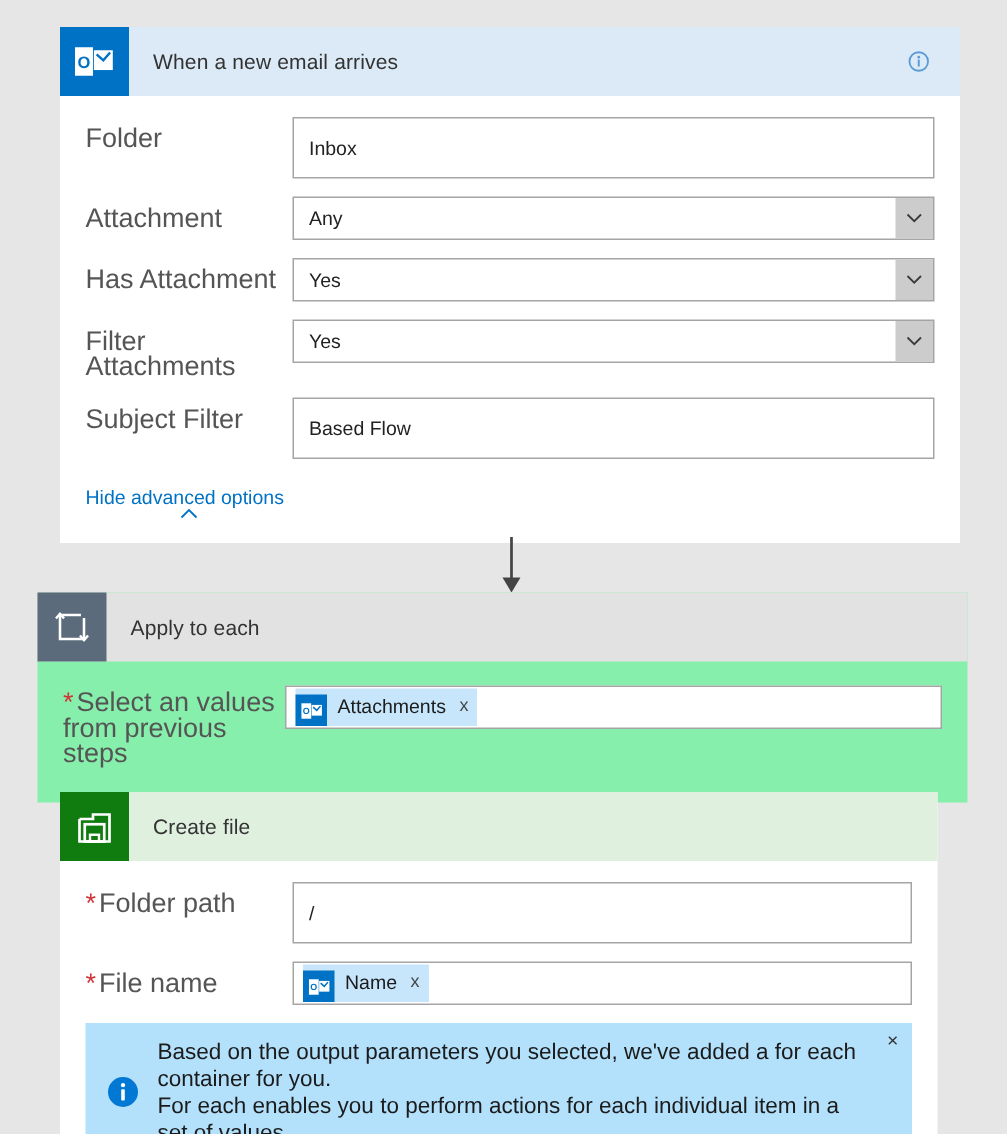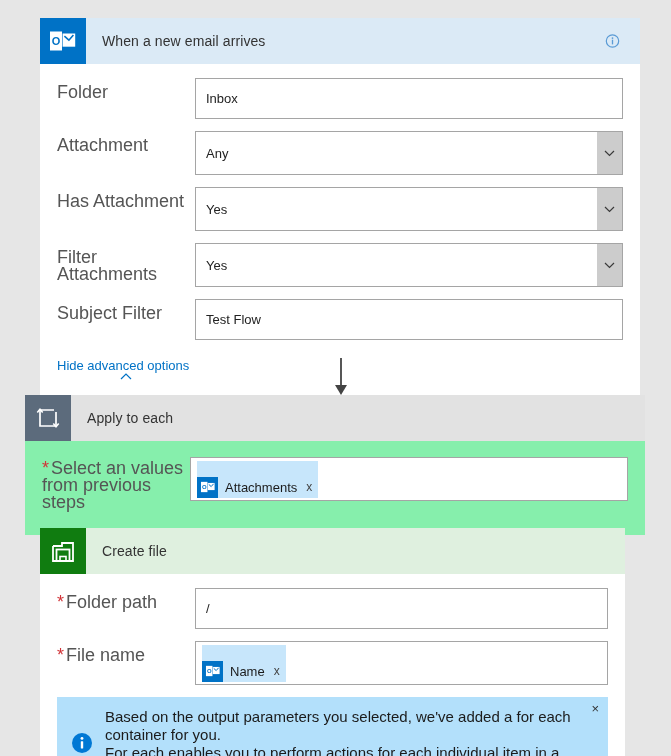--- a/index.html
+++ b/index.html
@@ -93,21 +93,21 @@
     border: 1px solid #a5a5a5;
     background: #ffffff;
     height: 41px;
     box-sizing: border-box;
     display: flex;
     align-items: center;
     padding: 0 6px;
     font-size: 13px;
     color: #222222;
   }
-  .fctrl.tall { height: 44px; }
+  .fctrl.tall { height: 29px; }
   .fctrl .val { padding-left: 4px; }
 
   .redact {
     height: 13px;
     background: #ea4c46;
     width: 218px;
     margin-left: 4px;
   }
 
   .dd-btn {
@@ -149,24 +149,24 @@
     top: 395px;
     width: 620px;
     background: #86efac;
   }
   .loop-body { padding: 16px 17px 12px 17px; }
   .loop-body .flabel { flex: 0 0 148px; padding-top: 3px; }
 
   
   .token {
     display: inline-flex;
-    align-items: center;
+    align-items: flex-start;
     background: #c7e6fb;
     height: 21px;
-    padding: 16px 6px 0 0;
+    padding: 4px 6px 0 0;
     font-size: 13px;
     color: #1b1b1b;
   }
   .token .tok-icon {
     width: 21px;
     height: 21px;
     background: #0072c6;
     position: relative;
     flex: 0 0 21px;
     margin-right: 7px;
@@ -280,21 +280,21 @@
           <svg width="11" height="7" viewBox="0 0 11 7">
             <polyline points="1,1 5.5,5.5 10,1" fill="none" stroke="#3a3a3a" stroke-width="1.2"></polyline>
           </svg>
         </span>
       </div>
     </div>
 
     <div class="frow">
       <div class="flabel">Subject Filter</div>
       <div class="fctrl">
-        <span class="val">Test Flow</span>
+        <span class="val">Based Flow</span>
       </div>
     </div>
 
     <div class="advlink">
       <span>Hide advanced options</span>
       <span class="chev">
         <svg width="12" height="7" viewBox="0 0 12 7">
           <polyline points="1,6 6,1 11,6" fill="none" stroke="#0072c6" stroke-width="1.2"></polyline>
         </svg>
       </span>

